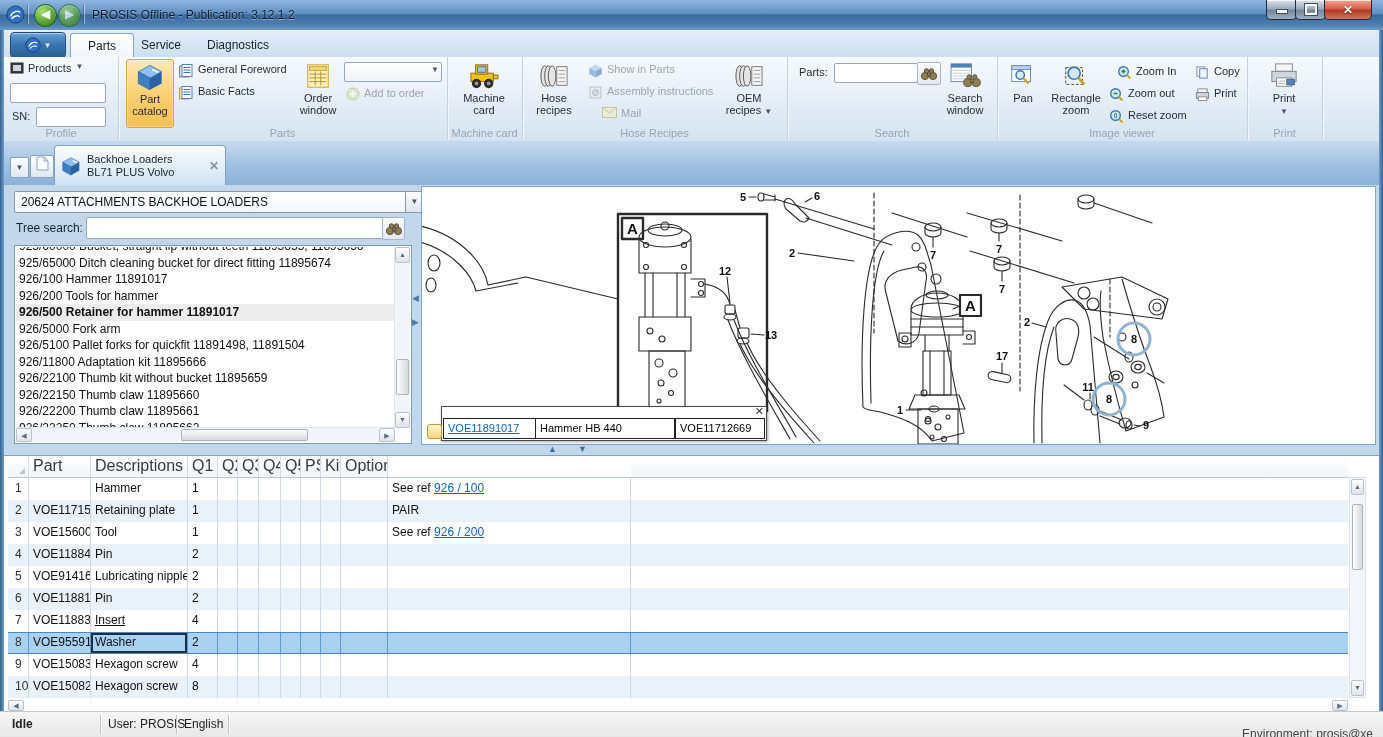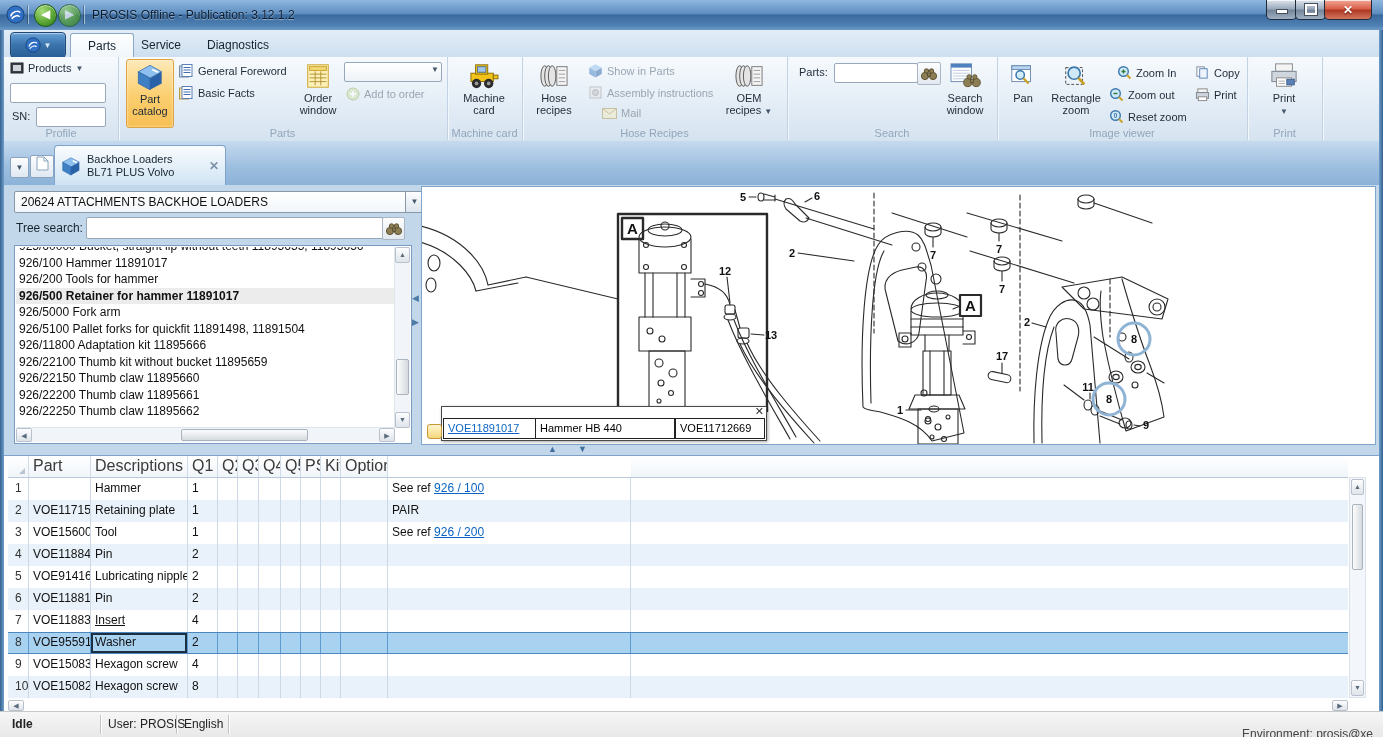--- a/index.html
+++ b/index.html
@@ -38,21 +38,21 @@
 
   
   .ribbon{left:4px;right:4px;top:57px;height:84px;border-bottom:1px solid #93abc4;
     background:linear-gradient(#f6fafd,#e4edf6 55%,#d5e3f0);}
   .rgroup{position:absolute;top:0;height:83px;border-right:1px solid #c3d2e2;box-shadow:1px 0 0 #f2f7fb;}
   .rgroup-label{position:absolute;bottom:1px;left:0;right:0;text-align:center;font-size:11px;color:#93a6ba;}
   .bigbtn{position:absolute;display:flex;flex-direction:column;align-items:center;gap:2px;
     font-size:11px;line-height:12px;text-align:center;color:#1e2a36;padding-top:3px;border-radius:3px;}
   .bigbtn .caret{font-size:8px;color:#44566a;}
   .bigbtn.hl{background:linear-gradient(#fde9b8,#fbce6e 55%,#f7bf55);border:1px solid #dfa23d;box-shadow:inset 0 0 2px #fff;}
-  .smallitem{position:absolute;display:flex;align-items:center;gap:4px;font-size:11px;color:#1e2a36;white-space:nowrap;}
+  .smallitem{position:absolute;display:flex;align-items:flex-start;gap:4px;font-size:11px;color:#1e2a36;white-space:nowrap;}
   .smallitem.disabled{color:#9aa6b2;}
   .smallitem.disabled svg{opacity:.5;}
   .rinput{position:absolute;height:18px;border:1px solid #98a8ba;border-radius:2px;background:#fff;font-size:11px;padding:0 3px;
     font-family:"Liberation Sans",sans-serif;}
   .rlabel{position:absolute;font-size:11px;color:#1e2a36;}
   .combo{position:absolute;height:18px;border:1px solid #98a8ba;border-radius:2px;background:linear-gradient(#fff,#eef3f8);}
   .combo .arrow{position:absolute;right:2px;top:2px;font-size:8px;color:#44566a;}
   .iconbtn{position:absolute;border:1px solid #a8b6c6;border-radius:2px;background:linear-gradient(#fdfdfe,#e3e9f0);
     display:flex;align-items:center;justify-content:center;}
 
@@ -484,20 +484,21 @@
             <circle cx="11.5" cy="4" r="2.2"></circle>
             <rect x="7.5" y="6" width="3" height="3"></rect>
           </g>
         </svg>
     </div>
 
     <div class="abs treelist">
       <div class="tree-viewport">
         <div class="titem clip">925/60000 Bucket, straight lip without teeth 11895655, 11895656</div>
         <div>
+            <div class="titem">925/65000 Ditch cleaning bucket for direct fitting 11895674</div>
             <div class="titem">926/100 Hammer 11891017</div>
             <div class="titem">926/200 Tools for hammer</div>
             <div class="titem sel">926/500 Retainer for hammer 11891017</div>
             <div class="titem">926/5000 Fork arm</div>
             <div class="titem">926/5100 Pallet forks for quickfit 11891498, 11891504</div>
             <div class="titem">926/11800 Adaptation kit 11895666</div>
             <div class="titem">926/22100 Thumb kit without bucket 11895659</div>
             <div class="titem">926/22150 Thumb claw 11895660</div>
             <div class="titem">926/22200 Thumb claw 11895661</div>
             <div class="titem">926/22250 Thumb claw 11895662</div>

